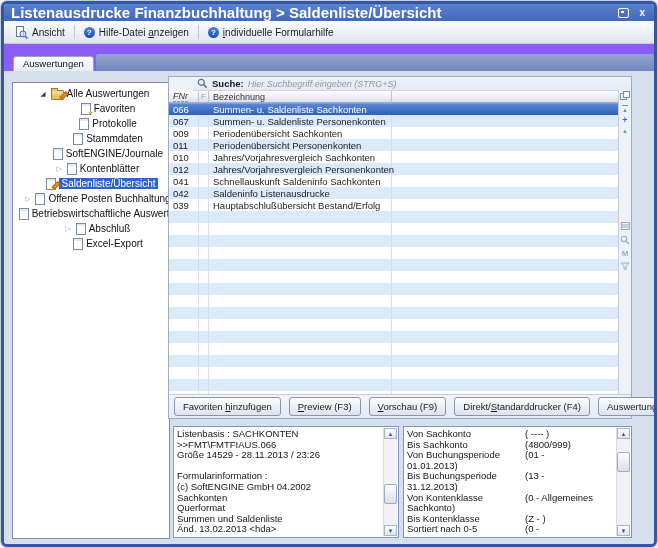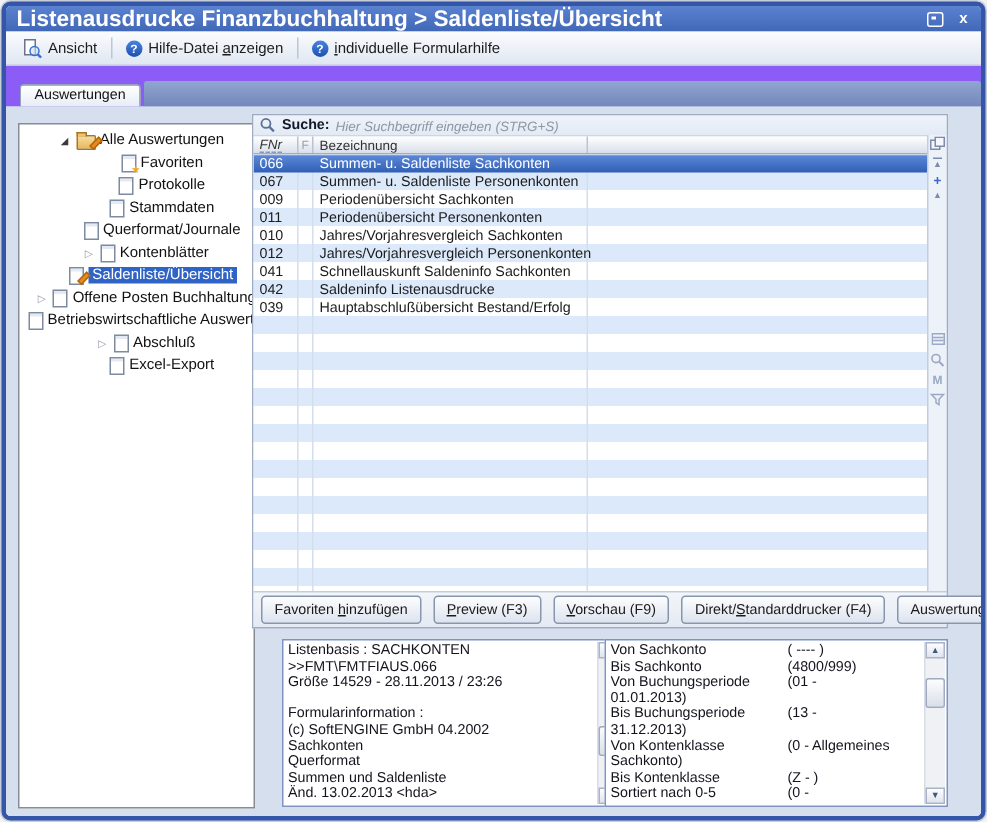--- a/index.html
+++ b/index.html
@@ -41,21 +41,21 @@
   .fld::before{content:"";position:absolute;top:-3px;left:-1px;width:5px;height:2px;background:#eec36e;
     border:1px solid #a8762a;border-bottom:none;}
   .pen::after{content:"";position:absolute;width:2px;height:7px;background:#e88a1e;border:1px solid #b06a10;
     transform:rotate(45deg);right:-3px;bottom:-1px;}
   .star::after{content:"★";position:absolute;font-size:7px;color:#f0a828;right:-4px;bottom:-3px;}
   .titem.selected .lbl{background:#2f63c5;color:#fff;padding:0 3px;}
   
   .frame{position:absolute;left:164px;top:5px;width:464px;height:343px;border:1px solid #9fabc2;
     background:#eef2f9;box-sizing:border-box;}
   .searchbar{height:13px;display:flex;align-items:center;gap:4px;padding:0 4px;
-    background:linear-gradient(#eef3fa,#e3eaf5);border-bottom:1px solid #cdd6e4;font-size:9.5px;}
+    background:linear-gradient(#eef3fa,#e3eaf5);border-bottom:1px solid #cdd6e4;font-size:9.5px;margin-left:24px;}
   .slabel{font-weight:bold;color:#101828;}
   .sph{font-style:italic;color:#8f96a3;font-size:9px;}
   .ghead{display:flex;height:12px;width:449px;background:linear-gradient(#ffffff,#d9dfe9);
     border-bottom:1px solid #a2aec2;font-size:9px;color:#333;box-sizing:border-box;}
   .hc{border-right:1px solid #bac3d3;display:flex;align-items:center;padding-left:4px;box-sizing:border-box;}
   .hc1{width:30px;font-style:italic;} .hc1 span{border-bottom:1px dashed #8a9ab4;}
   .hc2{width:10px;color:#98a1b0;justify-content:center;padding:0;font-size:8px;}
   .hc3{width:183px;} .hc4{flex:1;border-right:none;}
   .rows{position:relative;width:449px;height:292px;overflow:hidden;
     background:repeating-linear-gradient(to bottom,#ffffff 0 12px,#dce9fa 12px 24px);}
@@ -73,21 +73,21 @@
   .plus{font-size:9px;font-weight:bold;color:#3a68c8;margin-top:3px;}
   .arrup{font-size:6px;color:#7a8cb0;margin-top:3px;}
   
   .btnrow{position:absolute;left:0;right:0;bottom:0;height:24px;border-top:1px solid #c3cddc;
     background:linear-gradient(#f2f5fa,#e4eaf3);display:flex;align-items:center;gap:8px;padding:0 5px;box-sizing:border-box;}
   .btn{height:17px;padding:0 8px;font-size:9.5px;background:linear-gradient(#fcfdfe,#dde3ee);
     border:1px solid #8795ad;border-radius:3px;color:#1a1a1a;display:flex;align-items:center;white-space:nowrap;}
   
   .panel{position:absolute;top:355px;height:112px;background:#fff;border:1px solid #8094c2;
     box-sizing:border-box;font-size:9.5px;color:#14141e;}
-  #infoPanel{left:184px;width:226px;}
+  #infoPanel{left:169px;width:226px;}
   #paramPanel{left:399px;width:229px;}
   .pbody{position:absolute;left:3px;top:2px;right:15px;bottom:1px;overflow:hidden;line-height:10.6px;white-space:nowrap;}
   .iline{height:10.6px;}
   .pl{display:flex;height:10.6px;}
   .pll{width:118px;flex:none;overflow:hidden;}
   .plr{flex:1;overflow:hidden;}
   .sb{position:absolute;top:1px;bottom:1px;right:1px;width:13px;background:#f0f1f5;border-left:1px solid #d8dce4;}
   .sbtn{position:absolute;left:0;right:0;height:11px;background:linear-gradient(#fdfdfe,#dfe4ee);
     border:1px solid #a9b4c9;font-size:6px;color:#44587e;display:flex;align-items:center;justify-content:center;box-sizing:border-box;}
   .sbtn.up{top:0;}.sbtn.dn{bottom:0;}
@@ -152,21 +152,21 @@
         <span class="lbl">Protokolle</span>
       </div>
       <div class="titem lvl1">
         <span class="exp"></span>
         <span class="pg"></span>
         <span class="lbl">Stammdaten</span>
       </div>
       <div class="titem lvl1">
         <span class="exp"></span>
         <span class="pg"></span>
-        <span class="lbl">Querformat/Journale</span>
+        <span class="lbl">SoftENGINE/Journale</span>
       </div>
       <div class="titem" style="padding-left:12px;">
         <span class="exp c">▷</span>
         <span class="pg"></span>
         <span class="lbl">Kontenblätter</span>
       </div>
       <div class="titem selected" style="padding-left:22px;">
         <span class="pg pen"></span>
         <span class="lbl">Saldenliste/Übersicht</span>
       </div>

